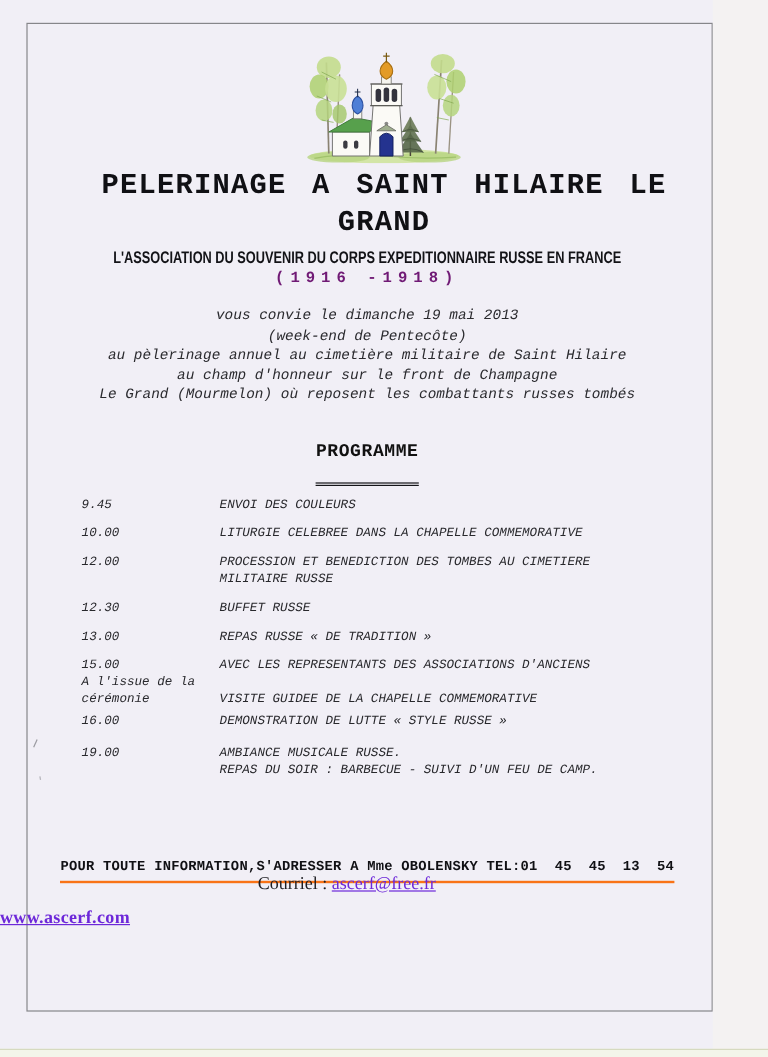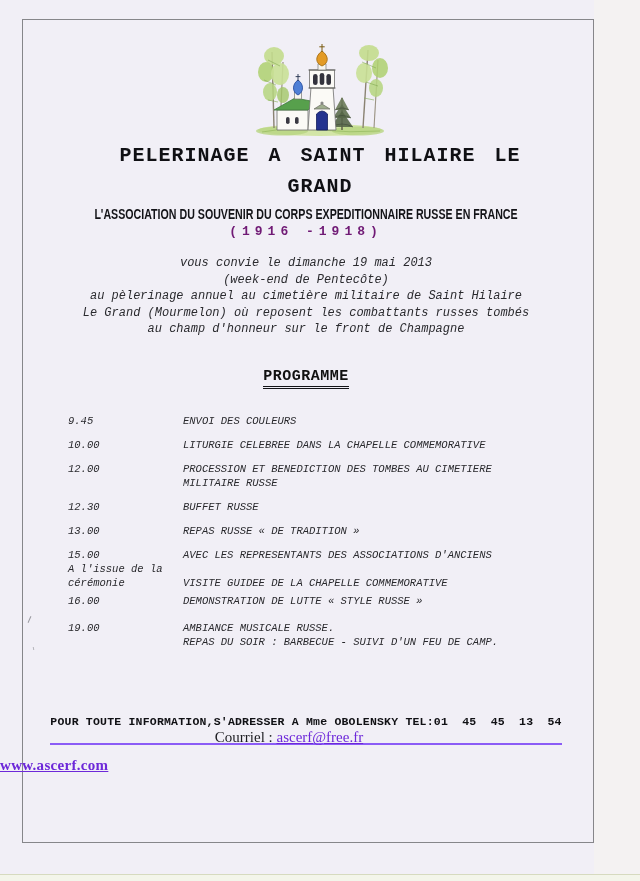--- a/index.html
+++ b/index.html
@@ -15,48 +15,48 @@
   .edge-right{left:594px;top:0;width:46px;height:881px;background:#f4f2f2;}
   .scan-band{left:0;top:874px;width:640px;height:7px;background:#f3f5ea;border-top:1px solid #d6dabf;}
   .speck{background:none;border-left:1.6px solid #9a9aa0;}
   .speck1{left:29px;top:616px;height:7px;transform:rotate(24deg);}
   .speck2{left:33px;top:647px;height:3px;transform:rotate(-10deg);opacity:.7;}
   .speck3{left:141px;top:291px;height:3px;transform:rotate(80deg);opacity:.5;}
   
   .chapel{left:250px;top:40px;width:140px;height:96px;}
   
   .title{left:0;right:0;top:140px;text-align:center;
-    font-weight:bold;font-size:20px;line-height:31px;letter-spacing:1px;word-spacing:6px;color:#101014;}
+    font-weight:bold;font-size:24px;line-height:31px;letter-spacing:1px;word-spacing:6px;color:#101014;}
   .assoc{left:0;right:28px;top:206px;text-align:center;
     font-family:"Liberation Sans", sans-serif;font-weight:bold;font-size:14px;line-height:17px;
     transform:scaleX(0.76);transform-origin:50% 50%;color:#131317;}
   .years{left:0;right:28px;top:224px;text-align:center;
     font-weight:bold;font-size:13px;letter-spacing:5px;color:#701a75;}
   
   .invite{left:0;right:28px;top:255px;text-align:center;
     font-style:italic;font-size:12px;line-height:16.6px;color:#2a2a2e;}
   
   .programme{left:0;right:28px;top:367px;text-align:center;}
   .programme span{display:inline-block;font-weight:bold;font-size:15px;letter-spacing:.5px;
-    padding-bottom:1px;border-bottom:3px double #141418;color:#111;}
+    padding-bottom:17px;border-bottom:3px double #141418;color:#111;}
   
   .schedule{left:68px;top:414px;width:510px;font-style:italic;font-size:10.5px;line-height:14px;color:#28282c;}
   .schedule .row{display:flex;margin-bottom:10px;}
   .schedule .time{width:115px;flex:none;white-space:pre-line;}
   .schedule .desc{flex:1;}
   .schedule .desc-line{min-height:14px;white-space:pre;}
   .schedule .row:nth-child(6){margin-bottom:0;}
   .schedule .row:nth-child(6) .desc-line:nth-child(2){width:354px;white-space:normal;text-align:justify;text-align-last:justify;}
   .schedule .row:nth-child(7){margin-bottom:4px;}
   .schedule .row:nth-child(7) .desc{padding-top:14px;}
   .schedule .row:nth-child(8){margin-bottom:13px;}
   
   .footer-info{left:0;right:28px;top:712px;text-align:center;}
   .footer-info span{display:inline-block;font-weight:bold;font-size:11.5px;line-height:14px;letter-spacing:.2px;
-    white-space:pre;padding-bottom:14px;border-bottom:2px solid #8b5cf6;color:#101014;}
+    white-space:pre;padding-bottom:4px;border-bottom:2px solid #f97316;color:#101014;}
   .courriel{left:0;right:62px;top:728px;text-align:center;
     font-family:"Liberation Serif", serif;font-size:15px;line-height:19px;color:#1d1d22;}
   .www{left:0;right:62px;top:757px;text-align:left;
     font-family:"Liberation Serif", serif;font-size:15px;font-weight:bold;}
   a.doc-link{color:#6d28d9;text-decoration:underline;font-family:"Liberation Serif", serif;}
   .www a.doc-link{letter-spacing:.3px;}
 </style>
 </head>
 <body>
 
@@ -145,22 +145,22 @@
   <div>GRAND</div>
 </div>
 
 <div class="abs assoc">L'ASSOCIATION DU SOUVENIR DU CORPS EXPEDITIONNAIRE RUSSE EN FRANCE</div>
 <div class="abs years">(1916 -1918)</div>
 
 <div class="abs invite">
     <div>vous convie le dimanche 19 mai 2013</div>
     <div>(week-end de Pentecôte)</div>
     <div>au pèlerinage annuel au cimetière militaire de Saint Hilaire</div>
+    <div>au champ d'honneur sur le front de Champagne</div>
     <div>Le Grand (Mourmelon) où reposent les combattants russes tombés</div>
-    <div>au champ d'honneur sur le front de Champagne</div>
   </div>
 
 <div class="abs programme">
   <span>PROGRAMME</span>
 </div>
 
 <div class="abs schedule">
     <div class="row">
       <div class="time">9.45</div>
       <div class="desc">

